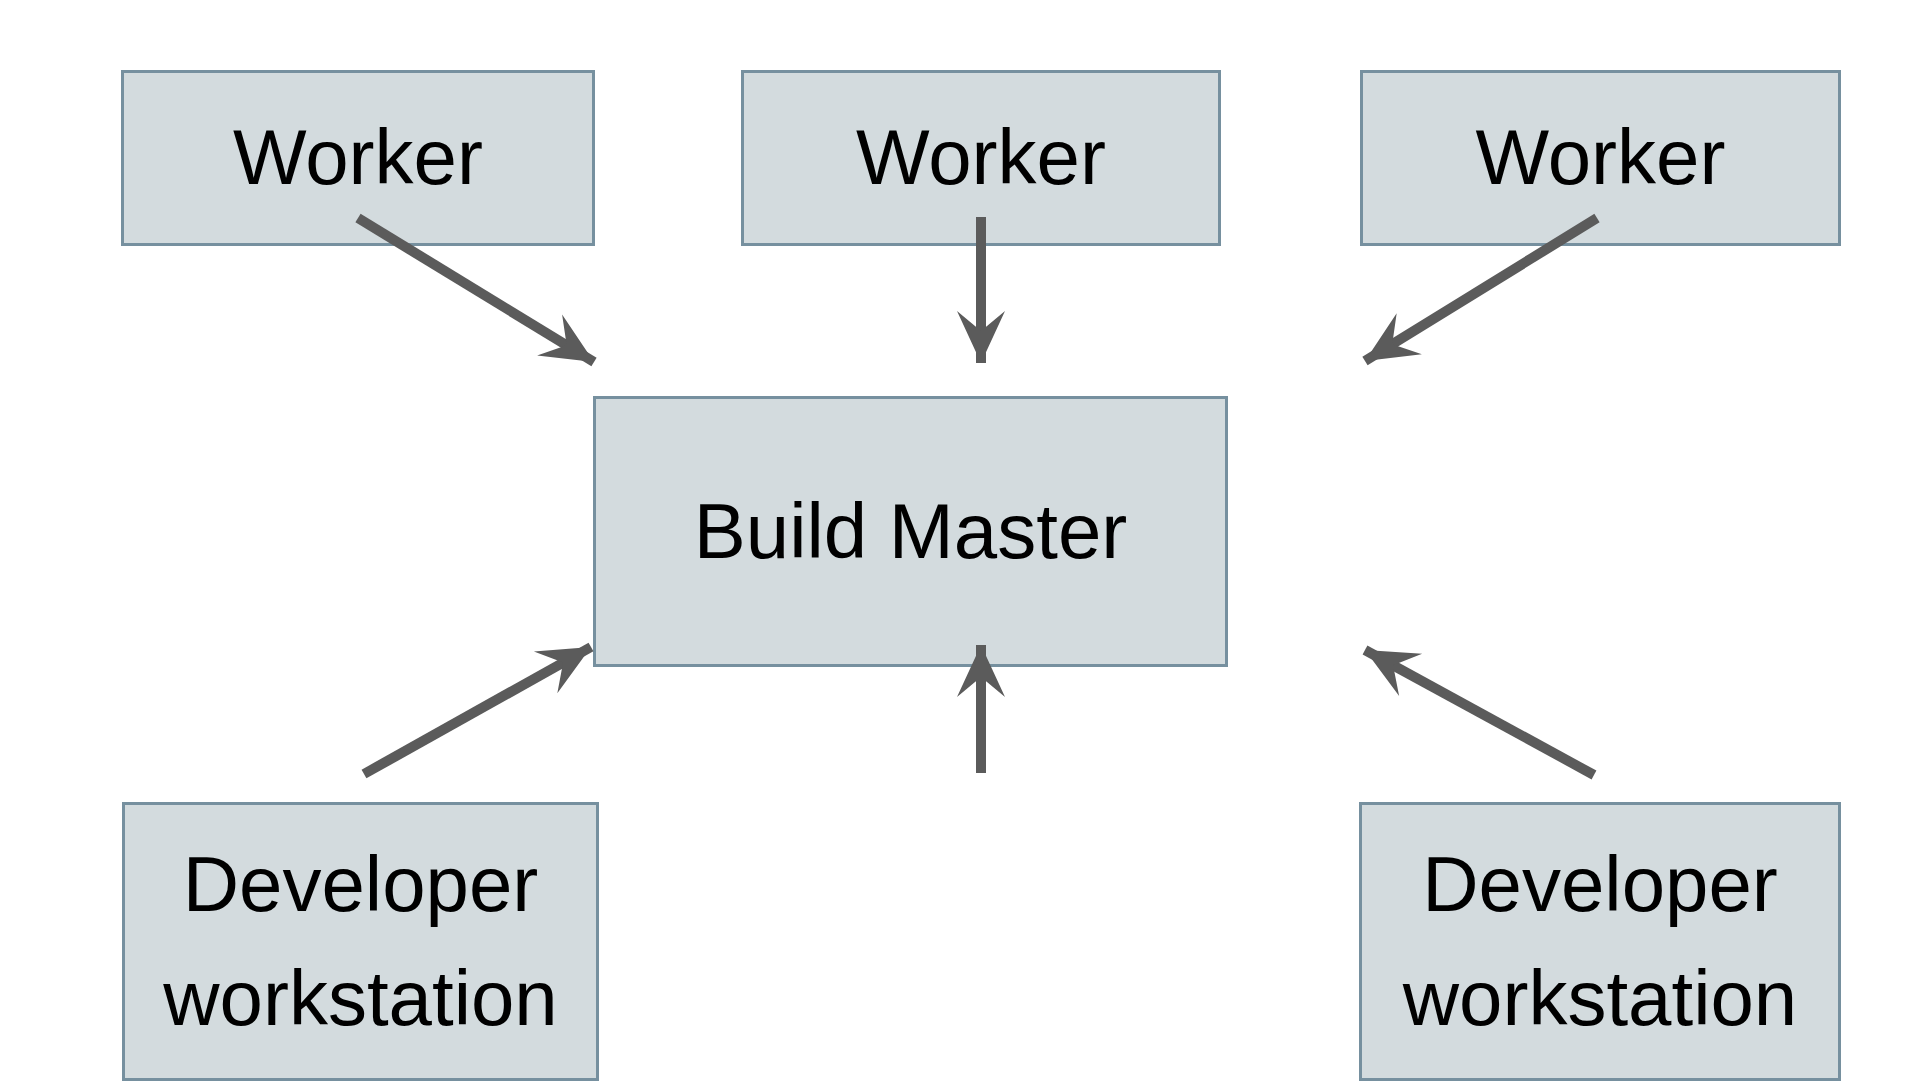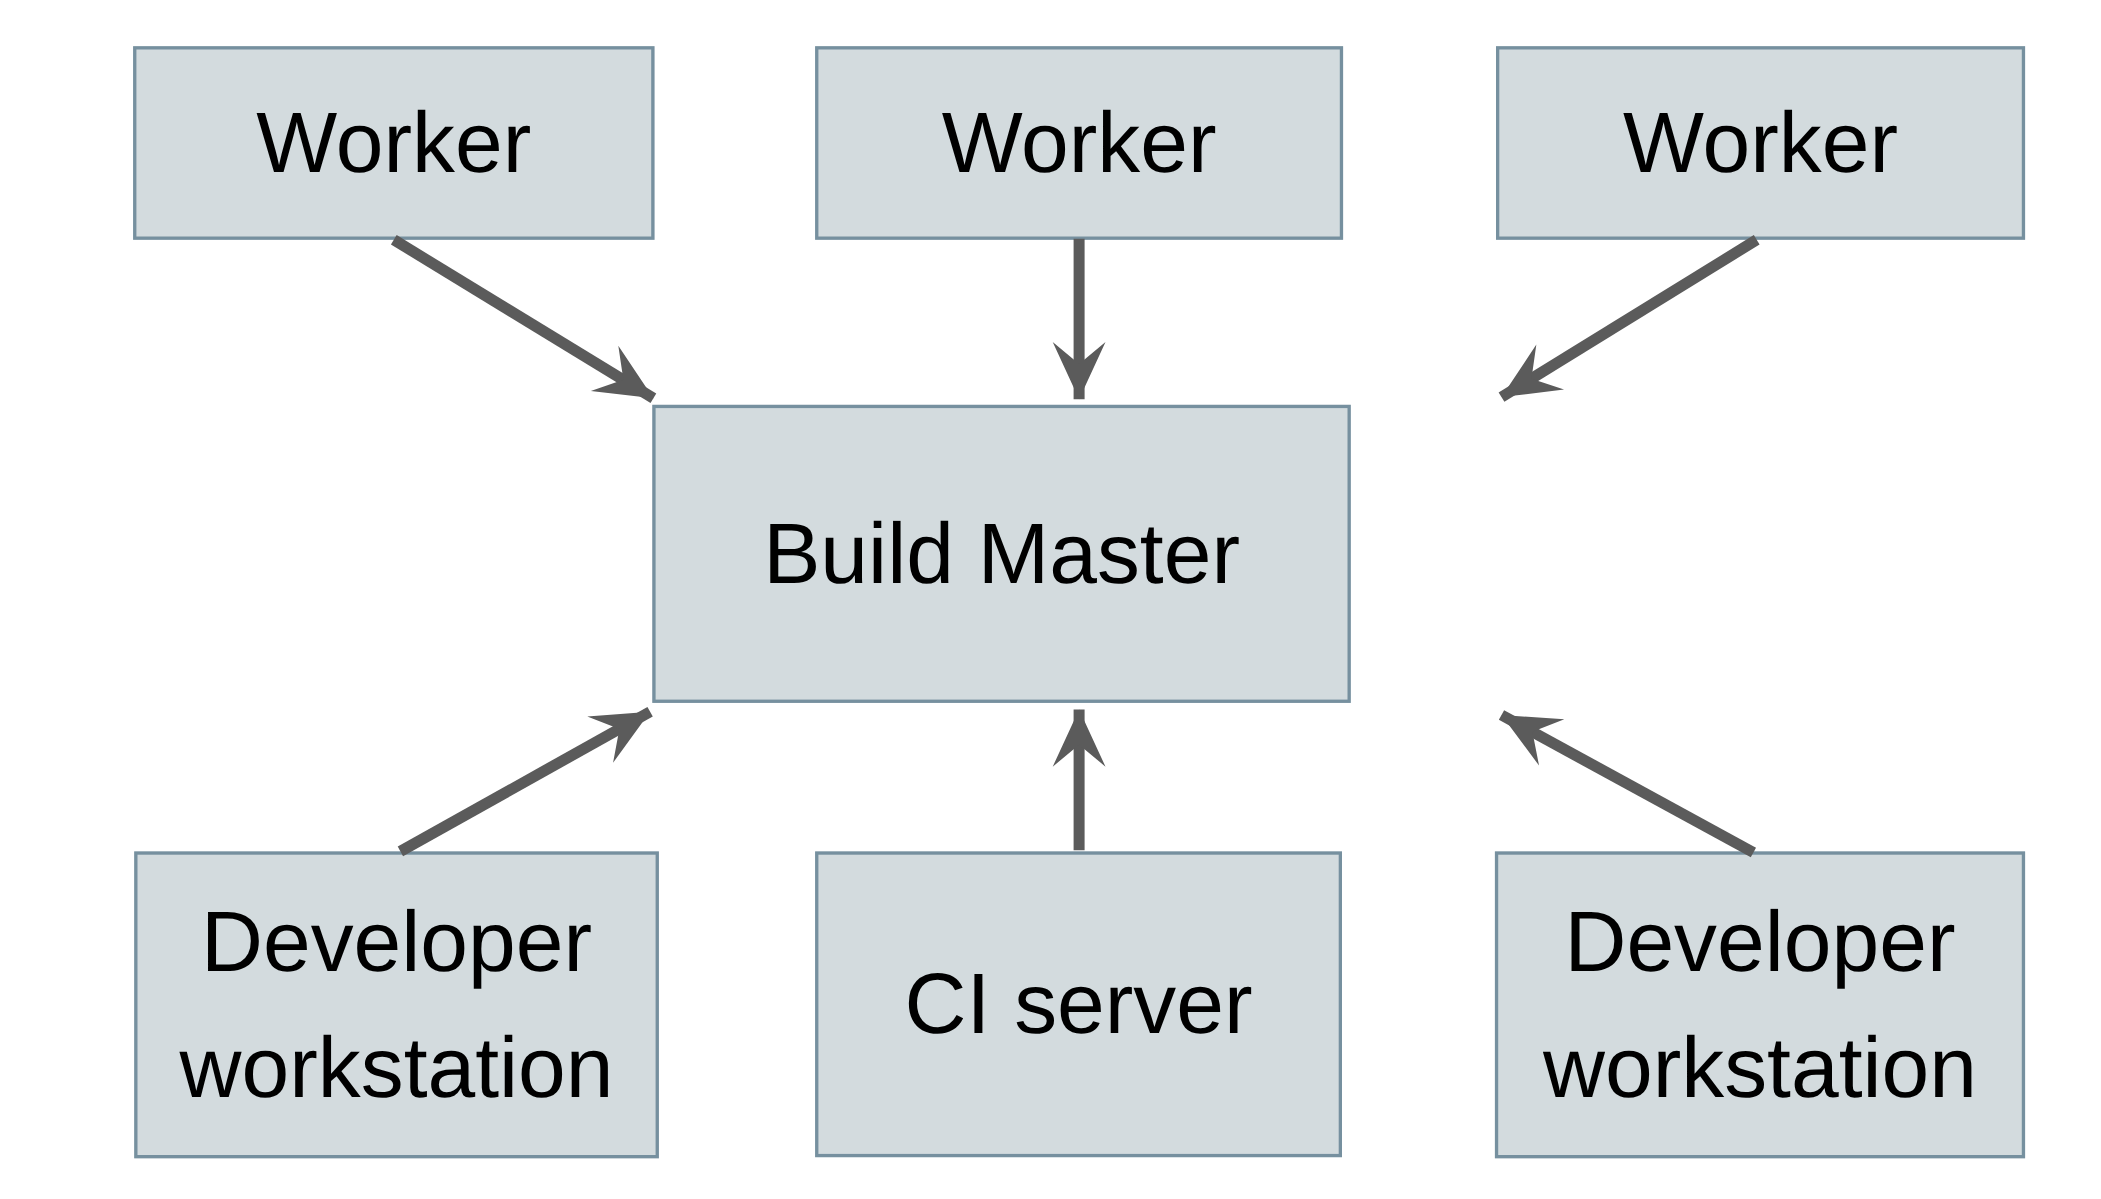--- a/index.html
+++ b/index.html
@@ -17,20 +17,21 @@
     background: #d3dbde;
     border: 3px solid #76909f;
     display: flex;
     align-items: center;
     justify-content: center;
     text-align: center;
     color: #000000;
     font-size: 78px;
     line-height: 1.45;
     letter-spacing: 0px;
+    margin-top: 28px;
   }
   .node .label { display: block; padding: 0 8px; }
   
   #n-worker1 { left: 121px; top: 42px;  width: 474px; height: 176px; }
   #n-worker2 { left: 741px; top: 42px;  width: 480px; height: 176px; }
   #n-worker3 { left: 1360px; top: 42px; width: 481px; height: 176px; }
   
   #n-buildmaster { left: 593px; top: 368px; width: 635px; height: 271px; }
   
   #n-dev1 { left: 122px; top: 774px;  width: 477px; height: 279px; }
@@ -61,23 +62,20 @@
     <span class="label">Worker</span>
   </div>
 
   <div class="node" id="n-buildmaster">
     <span class="label">Build Master</span>
   </div>
 
   <div class="node" id="n-dev1">
     <span class="label">Developer workstation</span>
   </div>
-  <div class="node" id="n-ci">
-    <span class="label">CI server</span>
-  </div>
   <div class="node" id="n-dev2">
     <span class="label">Developer workstation</span>
   </div>
 
   <svg id="arrow-layer" viewBox="0 0 1910 1090" xmlns="http://www.w3.org/2000/svg">
     <defs>
       <marker id="barb" markerUnits="userSpaceOnUse" markerWidth="64" markerHeight="52" refX="56" refY="26" orient="auto">
         <polygon points="56,26 4,2 24,26 4,50" fill="#5b5b5b"></polygon>
       </marker>
     </defs>

